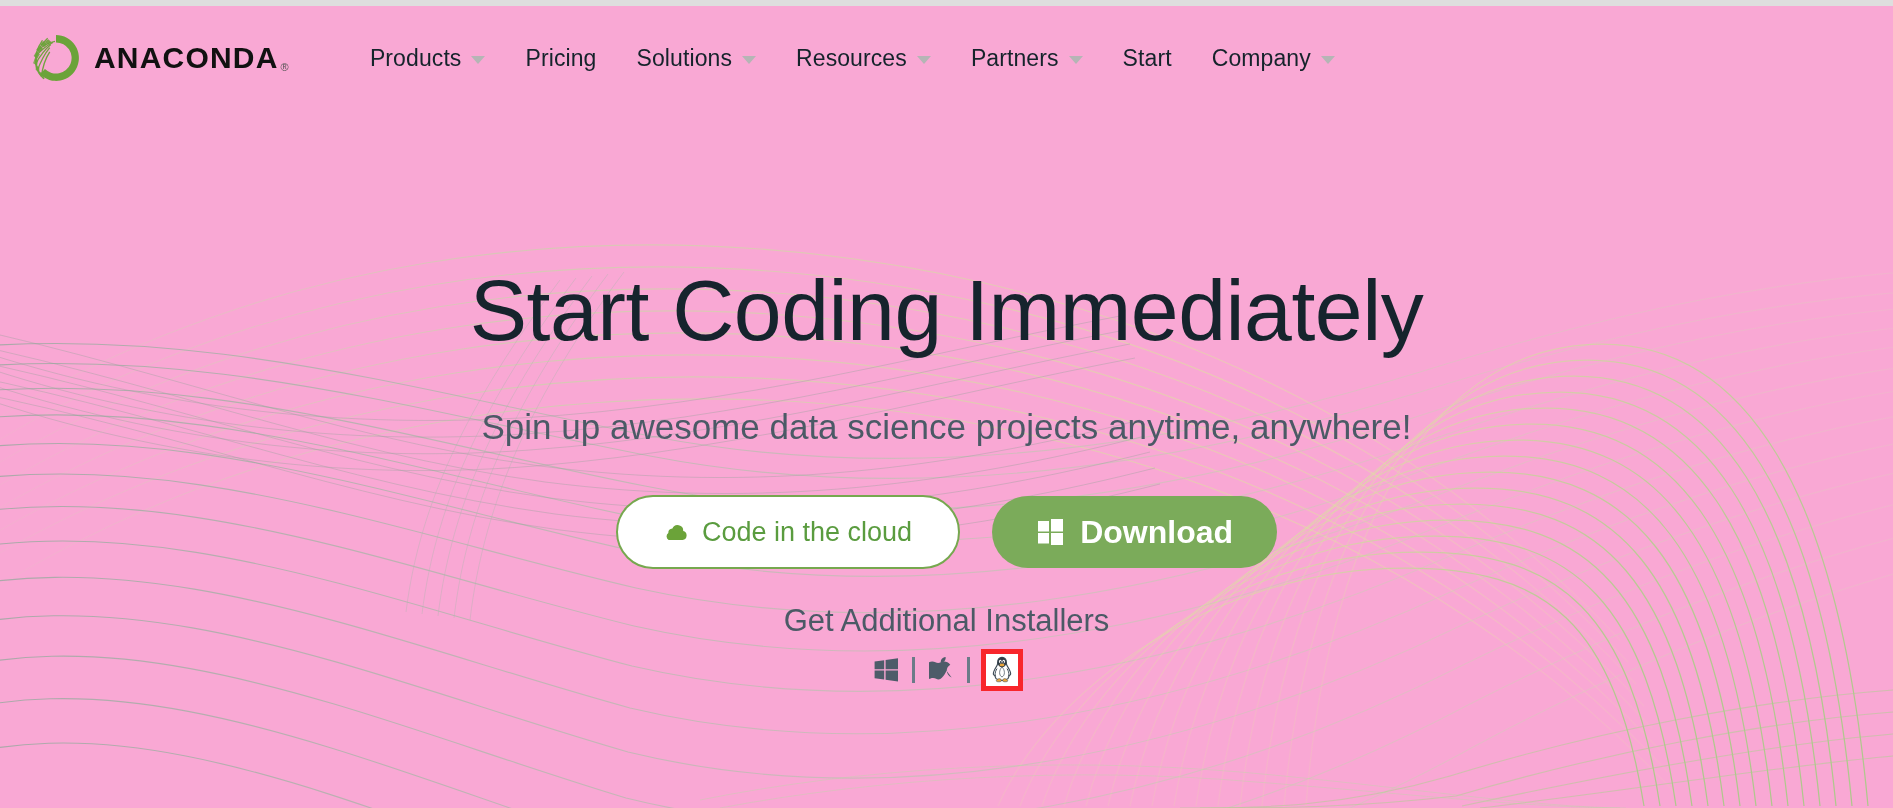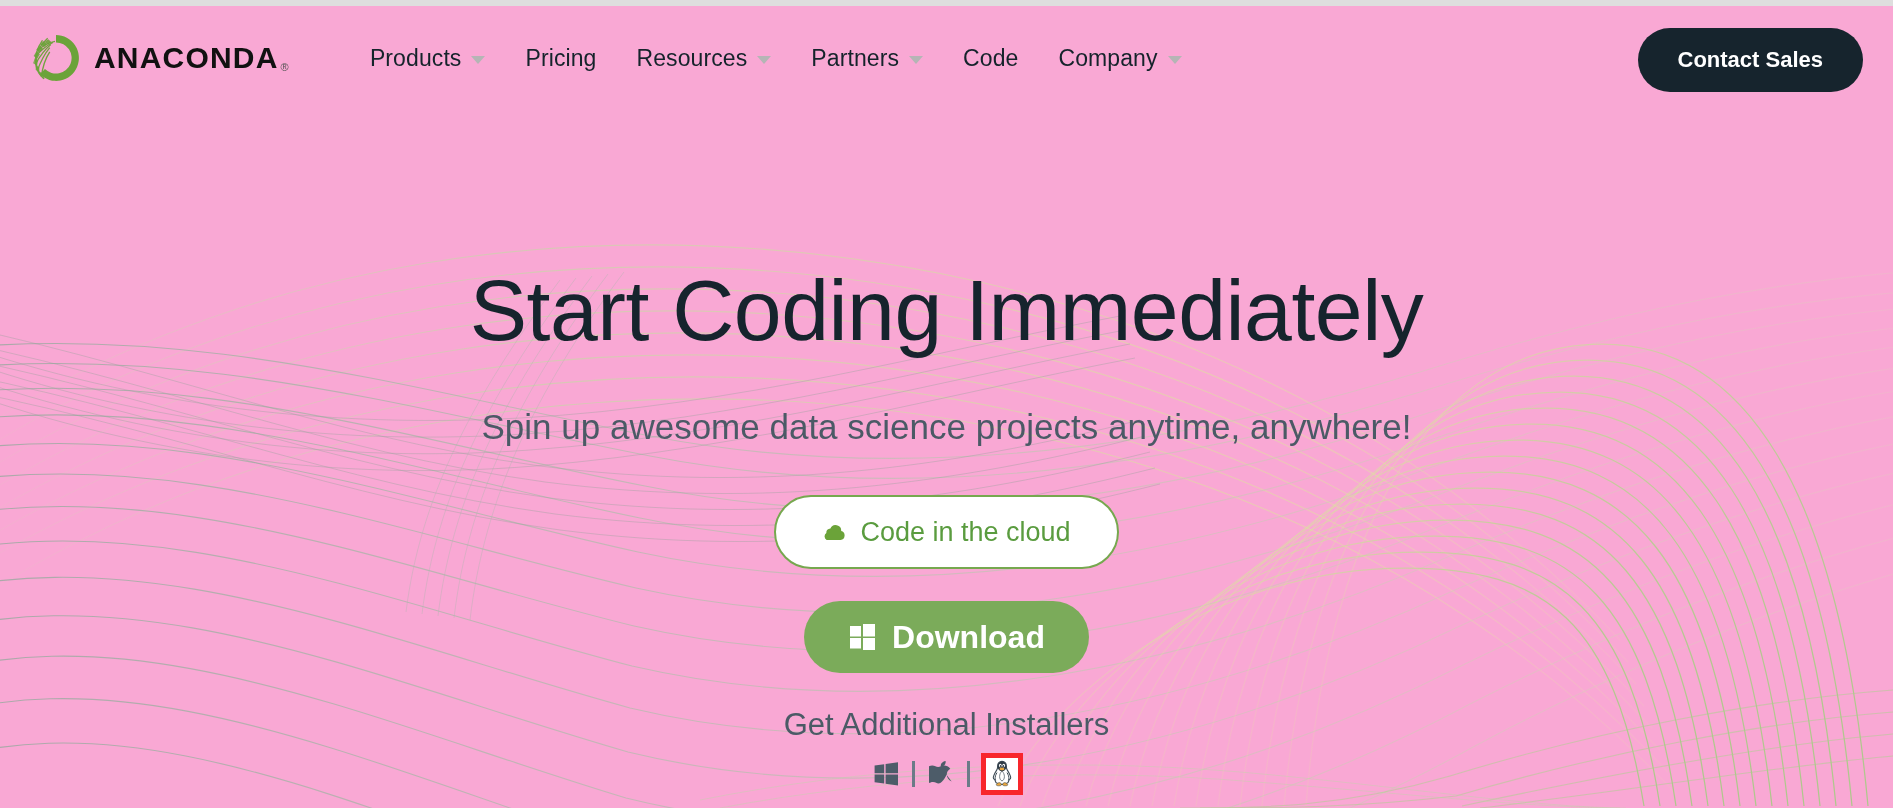--- a/index.html
+++ b/index.html
@@ -159,21 +159,20 @@
     color: #4b5a66;
     text-align: center;
     white-space: nowrap;
   }
 
   .cta-row {
     margin-top: 48px;
     display: flex;
     align-items: center;
     gap: 32px;
-    flex-direction: column;
   }
 
   .btn-cloud {
     height: 74px;
     padding: 0 46px;
     border-radius: 37px;
     background: #ffffff;
     border: 2.5px solid #76a84f;
     color: #5a9c3f;
     font-family: "Liberation Sans", sans-serif;
@@ -389,42 +388,45 @@
       <div class="nav-item">
         <span class="nav-label">Products</span>
         <span class="caret"></span>
       </div>
 
       <div class="nav-item">
         <span class="nav-label">Pricing</span>
       </div>
 
       <div class="nav-item">
+        <span class="nav-label">Solutions</span>
+        <span class="caret"></span>
+      </div>
+
+      <div class="nav-item">
         <span class="nav-label">Resources</span>
         <span class="caret"></span>
       </div>
 
-
       <div class="nav-item">
         <span class="nav-label">Partners</span>
         <span class="caret"></span>
       </div>
 
       <div class="nav-item">
-        <span class="nav-label">Code</span>
+        <span class="nav-label">Start</span>
       </div>
 
       <div class="nav-item">
         <span class="nav-label">Company</span>
         <span class="caret"></span>
       </div>
 
     </nav>
 
-    <button class="contact-btn">Contact Sales</button>
   </div>
 
   <div class="hero">
 
     <h1 class="hero-title">Start Coding Immediately</h1>
 
     <p class="hero-sub">Spin up awesome data science projects anytime, anywhere!</p>
 
     <div class="cta-row">
 

